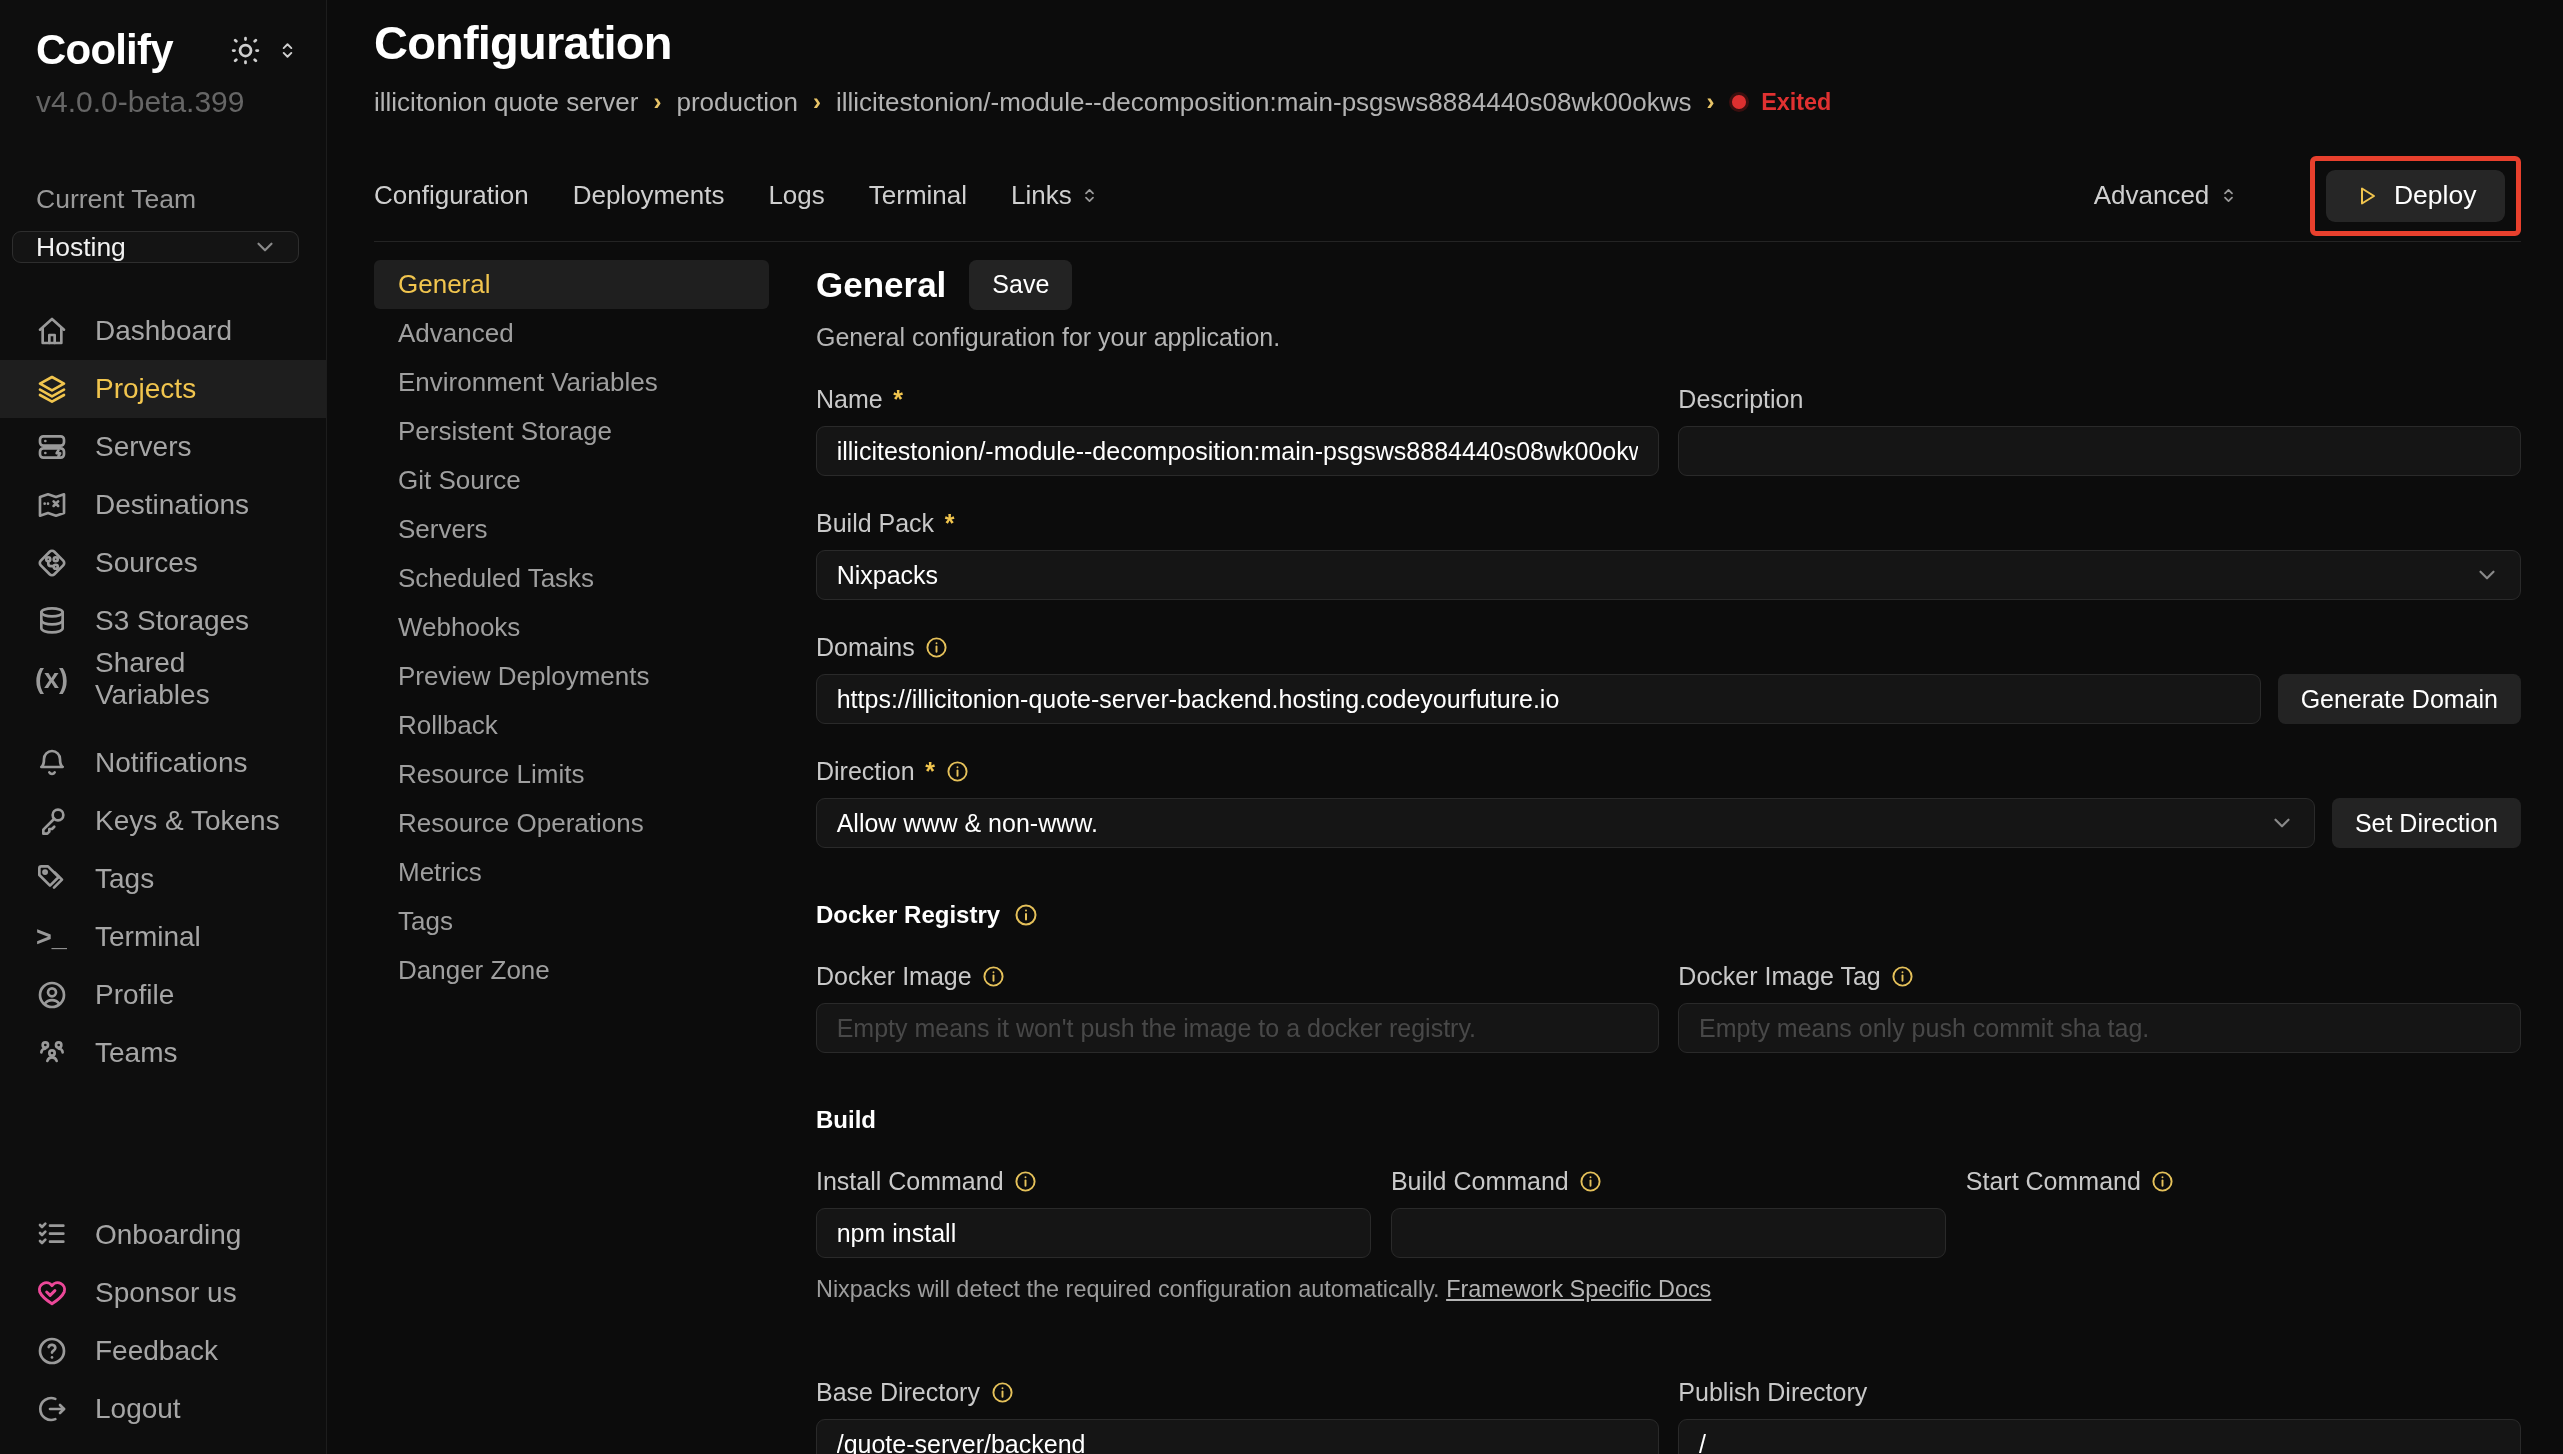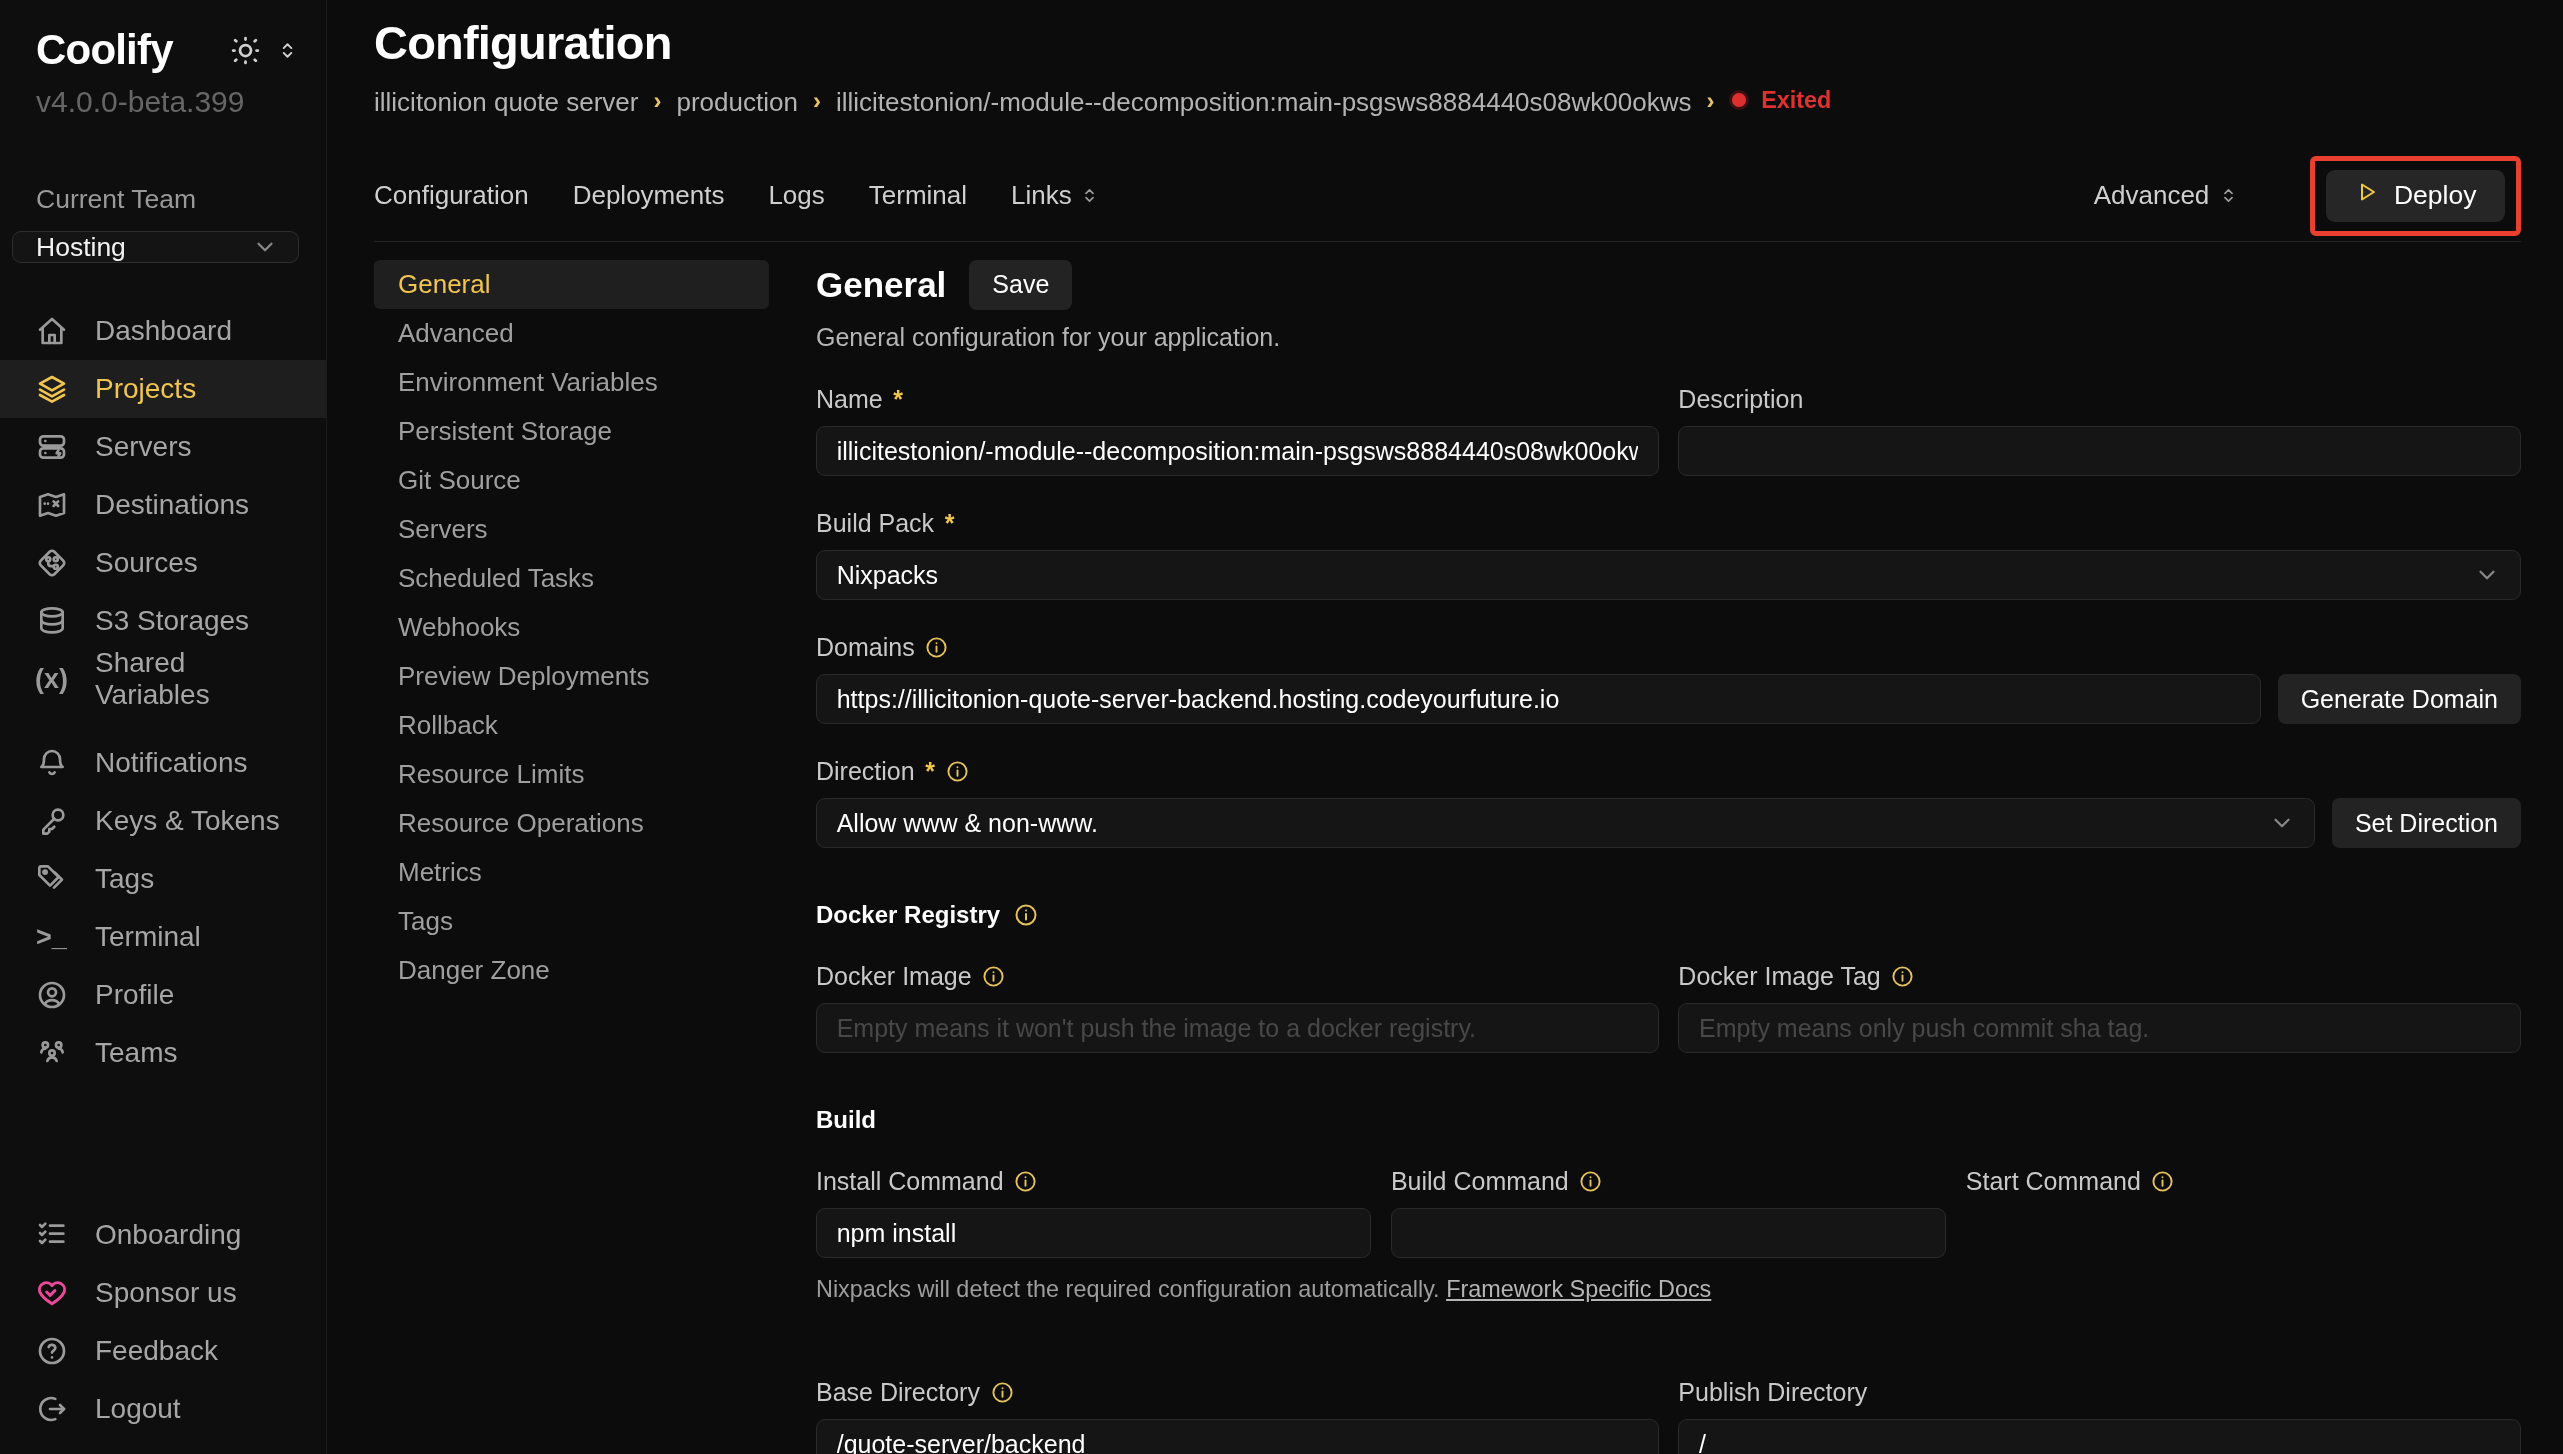--- a/index.html
+++ b/index.html
@@ -26,35 +26,35 @@
   .nav-item.active { background:#1e1e1e; color:#f1c54e; }
   .nav-item.active .ic { color:#f1c54e; }
   .icon-text { font-size:27px; font-weight:bold; color:inherit; line-height:1; }
   .nav-gap { height:26px; }
   .nav-footer { position:absolute; bottom:16.6px; left:0; width:100%; }
   .pink { color:#ec4899 !important; }
 
   
   .main { margin-left:327px; padding:0 42px 0 47px; }
   .page-title { margin-top:15px; font-size:47px; font-weight:bold; letter-spacing:-0.8px; }
-  .breadcrumb { margin-top:16.6px; display:flex; align-items:flex-start; gap:15px; font-size:26px; color:#b3b3b3; }
+  .breadcrumb { margin-top:16.6px; display:flex; align-items:center; gap:15px; font-size:26px; color:#b3b3b3; }
   .crumb { color:#b3b3b3; }
   .crumb-sep { color:#e8c468; font-weight:bold; font-size:24px; }
   .status { display:flex; align-items:center; gap:12px; }
   .status-dot { width:19.7px; height:19.7px; border-radius:50%; background:#dc3030; border:3px solid #3a0f0f; }
   .status-text { color:#e03131; font-weight:bold; font-size:23.4px; }
 
   .tabbar { margin-top:33px; height:91px; display:flex; align-items:center; gap:44px;
     border-bottom:1.5px solid #242424; font-size:26px; color:#cfcfcf; }
   .tab { display:flex; align-items:center; gap:7.6px; cursor:pointer; }
   .tab svg, .adv svg { color:#9a9a9a; }
   .tab-spacer { flex:1; }
   .adv { display:flex; align-items:center; gap:9px; color:#cfcfcf; cursor:pointer; margin-right:27px; }
   .deploy-annot { border:5.3px solid #e8402d; border-radius:6px; padding:9px 10.6px; }
-  .deploy-btn { display:flex; gap:15px; background:#262626; border-radius:9px;
+  .deploy-btn { display:flex; align-items:center; gap:15px; background:#262626; border-radius:9px;
     padding:10.6px 29px; font-size:26.5px; color:#fff; cursor:pointer; }
   .deploy-btn svg { color:#f1c54e; }
 
   .content { display:flex; padding-top:18px; }
   .subnav { width:395px; flex:none; }
   .subnav-item { height:49px; display:flex; align-items:center; padding:0 24px; border-radius:6px;
     font-size:26px; color:#9f9f9f; cursor:pointer; }
   .subnav-item.active { background:#1f1f1f; color:#f1c54e; }
 
   .form { flex:1; margin-left:47px; padding-bottom:30px; }

